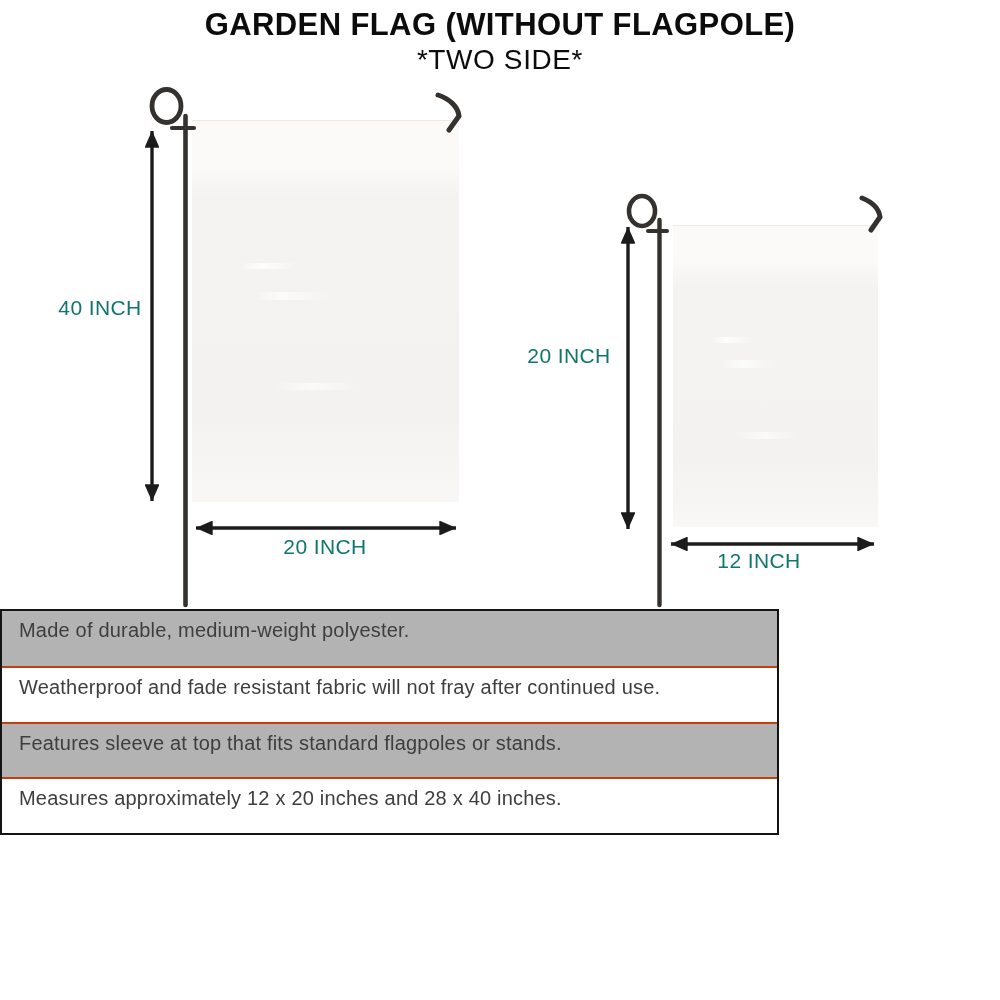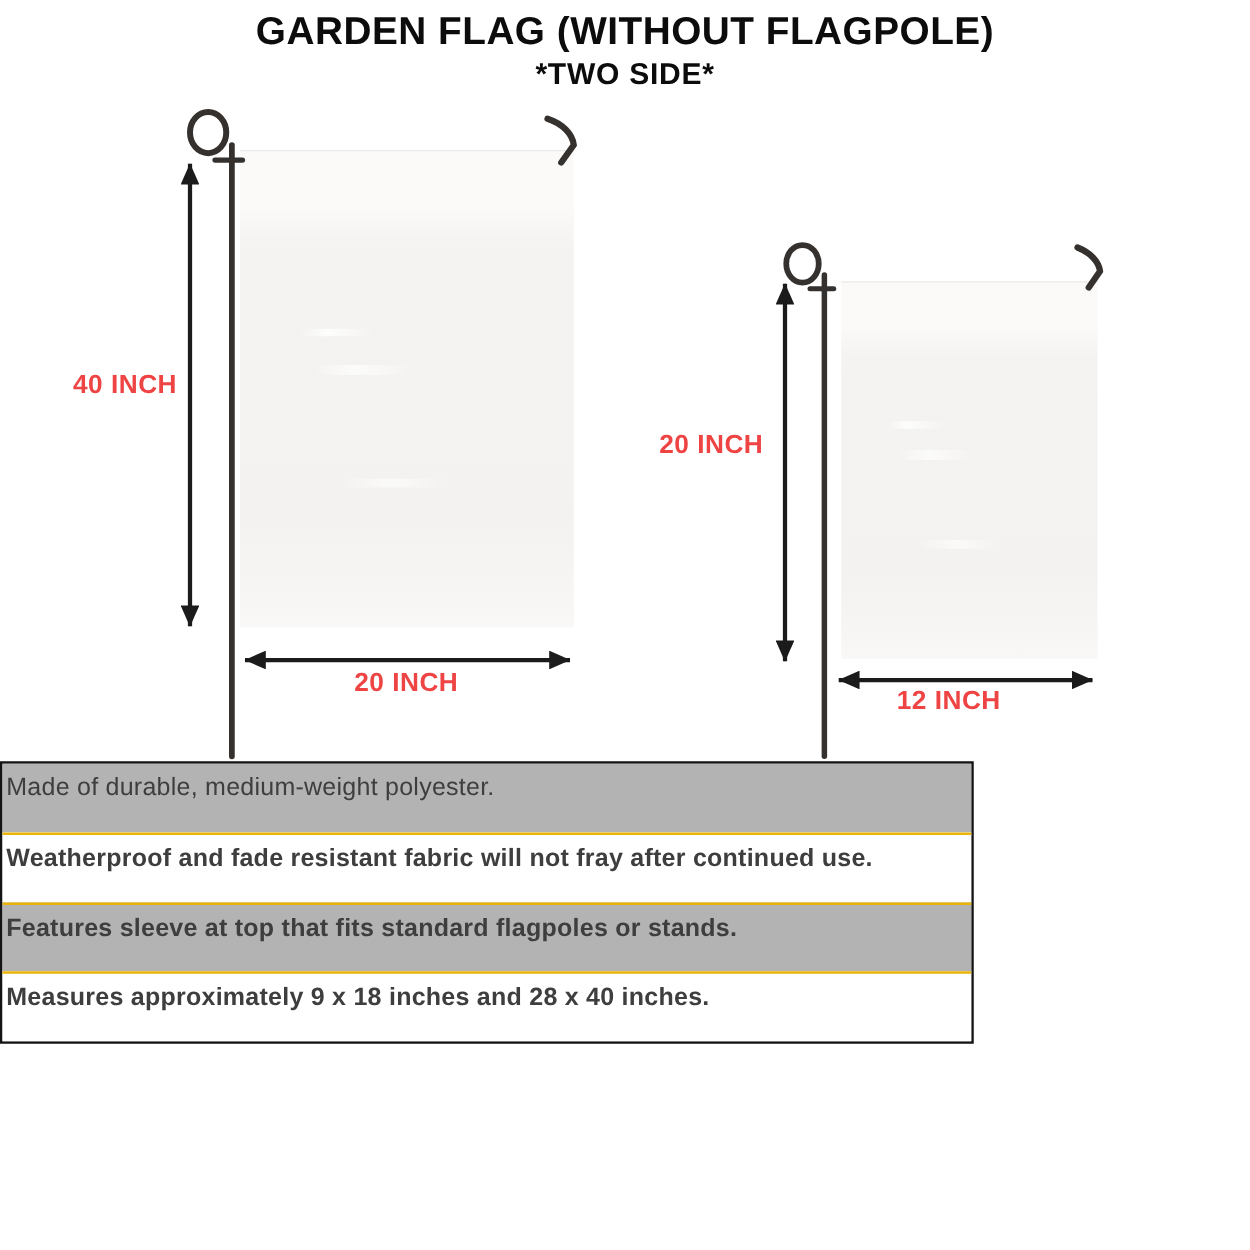--- a/index.html
+++ b/index.html
@@ -4,59 +4,59 @@
 <style>
   html,body{margin:0;padding:0;background:#ffffff;}
   .stage{
     position:relative;width:1000px;height:1000px;background:#ffffff;overflow:hidden;
     font-family:"Liberation Sans", sans-serif;
     border-radius:32px;
   }
   
   .title-wrap{position:absolute;top:6px;left:0;width:1000px;text-align:center;color:#0c0c0c;}
   .title-line1{font-size:31px;font-weight:900;letter-spacing:.4px;line-height:38px;margin:0;}
-  .title-line2{font-size:24px;font-weight:700;letter-spacing:.6px;line-height:32px;margin:0;}
+  .title-line2{font-size:28px;font-weight:400;letter-spacing:.6px;line-height:32px;margin:0;}
   
   .flag{
     position:absolute;
     background:
       linear-gradient(180deg, #fbfaf9 0%, #fbfaf9 12%, #f4f3f1 20%, #f3f2f0 78%, #f7f6f4 94%, #f9f8f7 100%);
     box-shadow: inset 0 1px 0 #eceae7;
   }
   .flag .streaks{
     position:absolute;inset:0;
     background:
       linear-gradient(92deg, rgba(255,255,255,0) 18%, rgba(255,255,255,.85) 26%, rgba(255,255,255,0) 40%) 0 38%/100% 6px no-repeat,
       linear-gradient(88deg, rgba(255,255,255,0) 22%, rgba(255,255,255,.7) 34%, rgba(255,255,255,0) 52%) 0 46%/100% 8px no-repeat,
       linear-gradient(90deg, rgba(255,255,255,0) 30%, rgba(255,255,255,.6) 45%, rgba(255,255,255,0) 62%) 0 70%/100% 7px no-repeat;
   }
   .flag-large{left:192px;top:120px;width:267px;height:382px;}
   .flag-small{left:673px;top:225px;width:205px;height:302px;}
   
   .gfx{position:absolute;left:0;top:0;width:1000px;height:1000px;pointer-events:none;}
   
   .dim-label{
-    position:absolute;font-size:21px;font-weight:700;color:#ef4444;
+    position:absolute;font-size:21px;font-weight:400;color:#0f766e;
     text-align:center;letter-spacing:.4px;white-space:nowrap;
   }
   .lbl-40{left:48px;top:296px;width:104px;}
   .lbl-28{left:250px;top:535px;width:150px;}
   .lbl-18{left:513px;top:344px;width:112px;}
   .lbl-12{left:684px;top:549px;width:150px;}
   
   .features-table{
     position:absolute;left:0;top:609px;width:775px;
     border:2px solid #141414;background:#ffffff;
   }
   .feature-row{
     height:55.4px;box-sizing:border-box;
-    padding:7px 6px 0 3px;
+    padding:7px 6px 0 17px;
     font-size:20px;color:#3e3e3e;letter-spacing:.2px;line-height:24px;
   }
-  .feature-row + .feature-row{border-top:2px solid #eab308;font-weight:bold;}
+  .feature-row + .feature-row{border-top:2px solid #c2410c;}
   .feature-row.shaded{background:#b3b3b3;}
   .feature-row.plain{background:#ffffff;}
 </style>
 </head>
 <body>
 
 <div class="stage">
 
   <div class="title-wrap">
     <h1 class="title-line1">GARDEN FLAG (WITHOUT FLAGPOLE)</h1>
@@ -114,17 +114,17 @@
     <div class="feature-row shaded">
       <span>Made of durable, medium-weight polyester.</span>
     </div>
     <div class="feature-row plain">
       <span>Weatherproof and fade resistant fabric will not fray after continued use.</span>
     </div>
     <div class="feature-row shaded">
       <span>Features sleeve at top that fits standard flagpoles or stands.</span>
     </div>
     <div class="feature-row plain">
-      <span>Measures approximately 9 x 18 inches and 28 x 40 inches.</span>
+      <span>Measures approximately 12 x 20 inches and 28 x 40 inches.</span>
     </div>
   </div>
 
 </div>
 
 </body></html>

